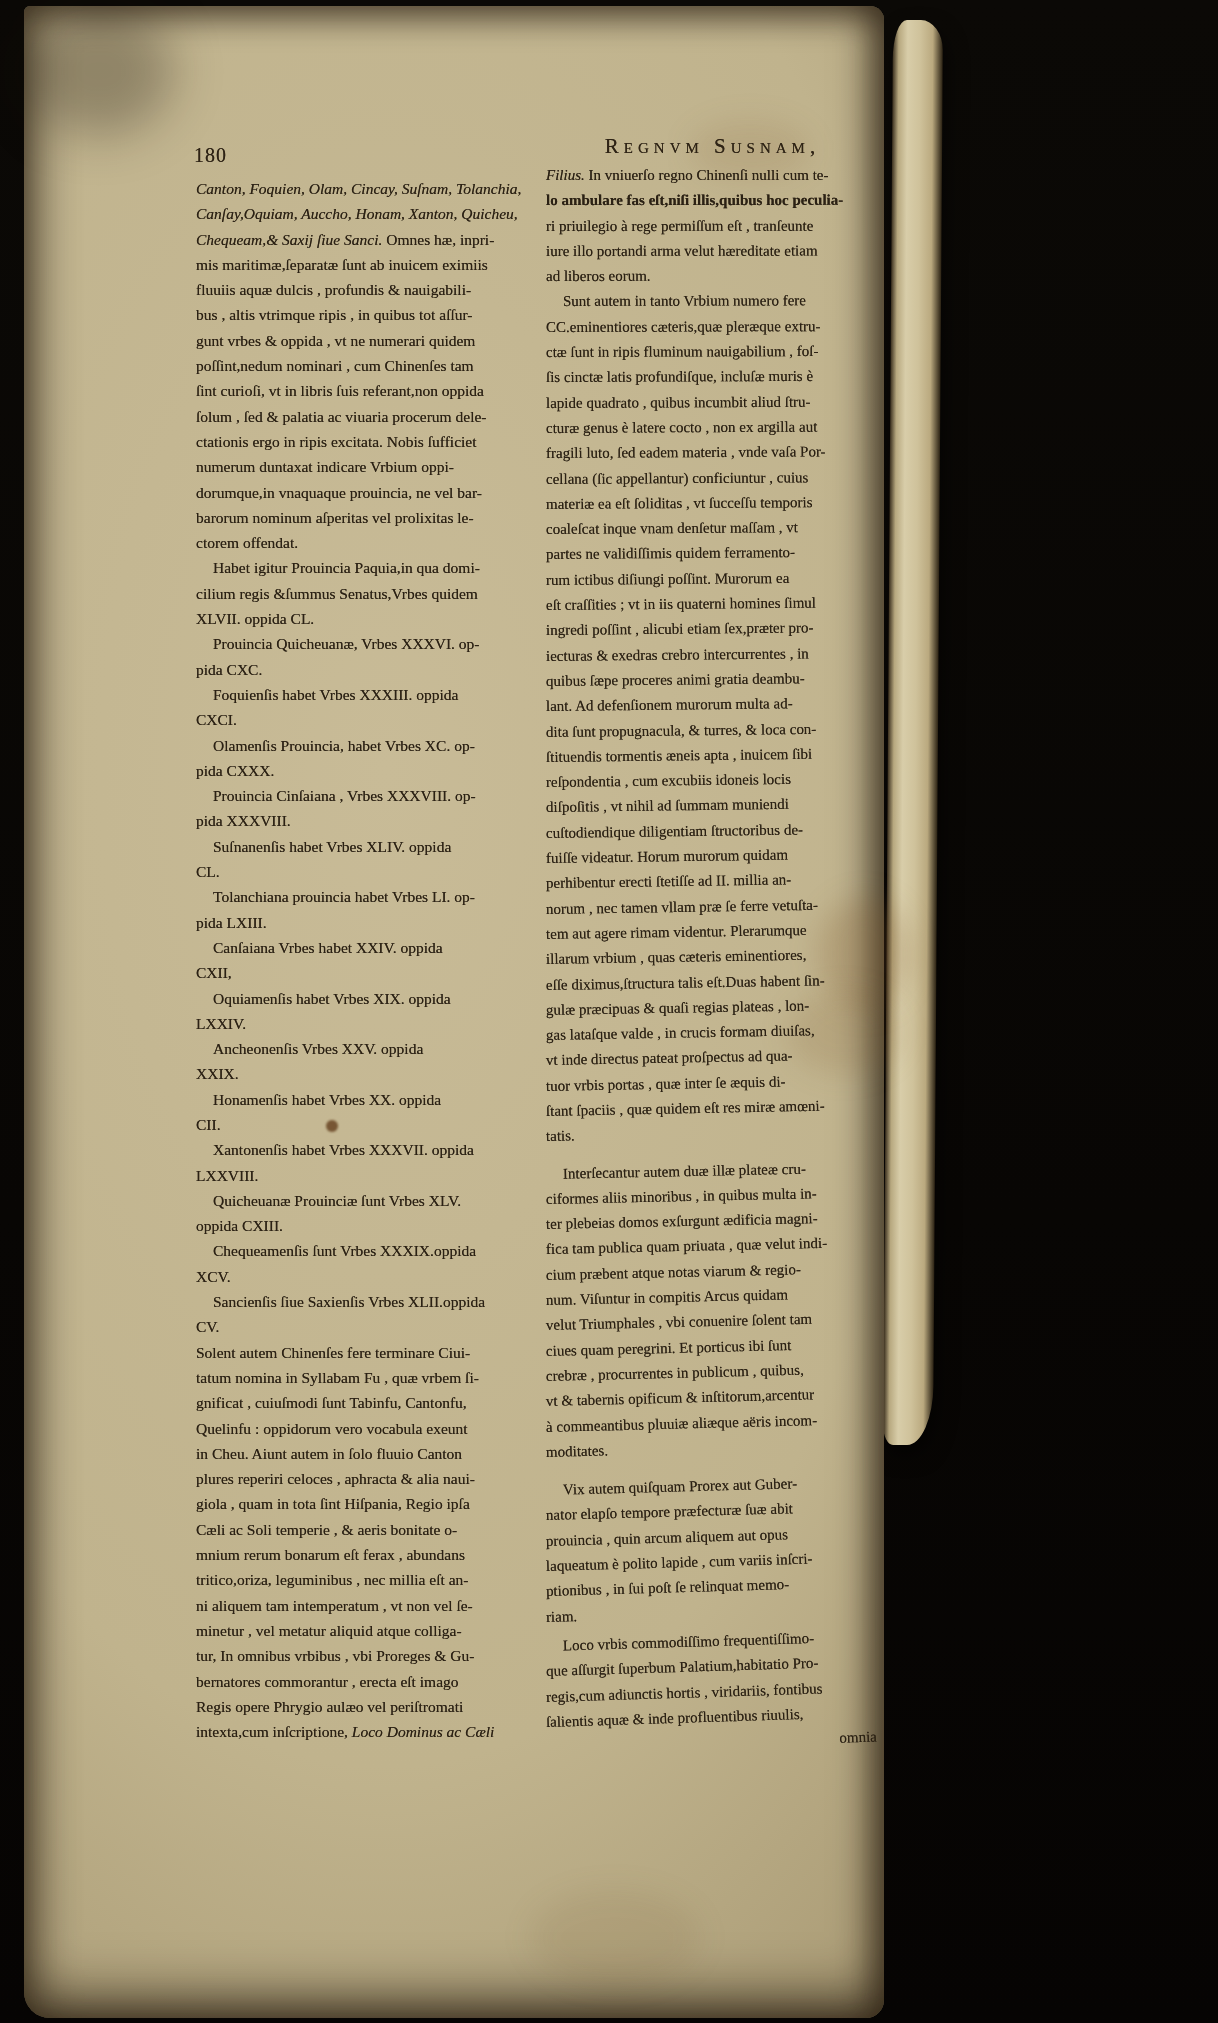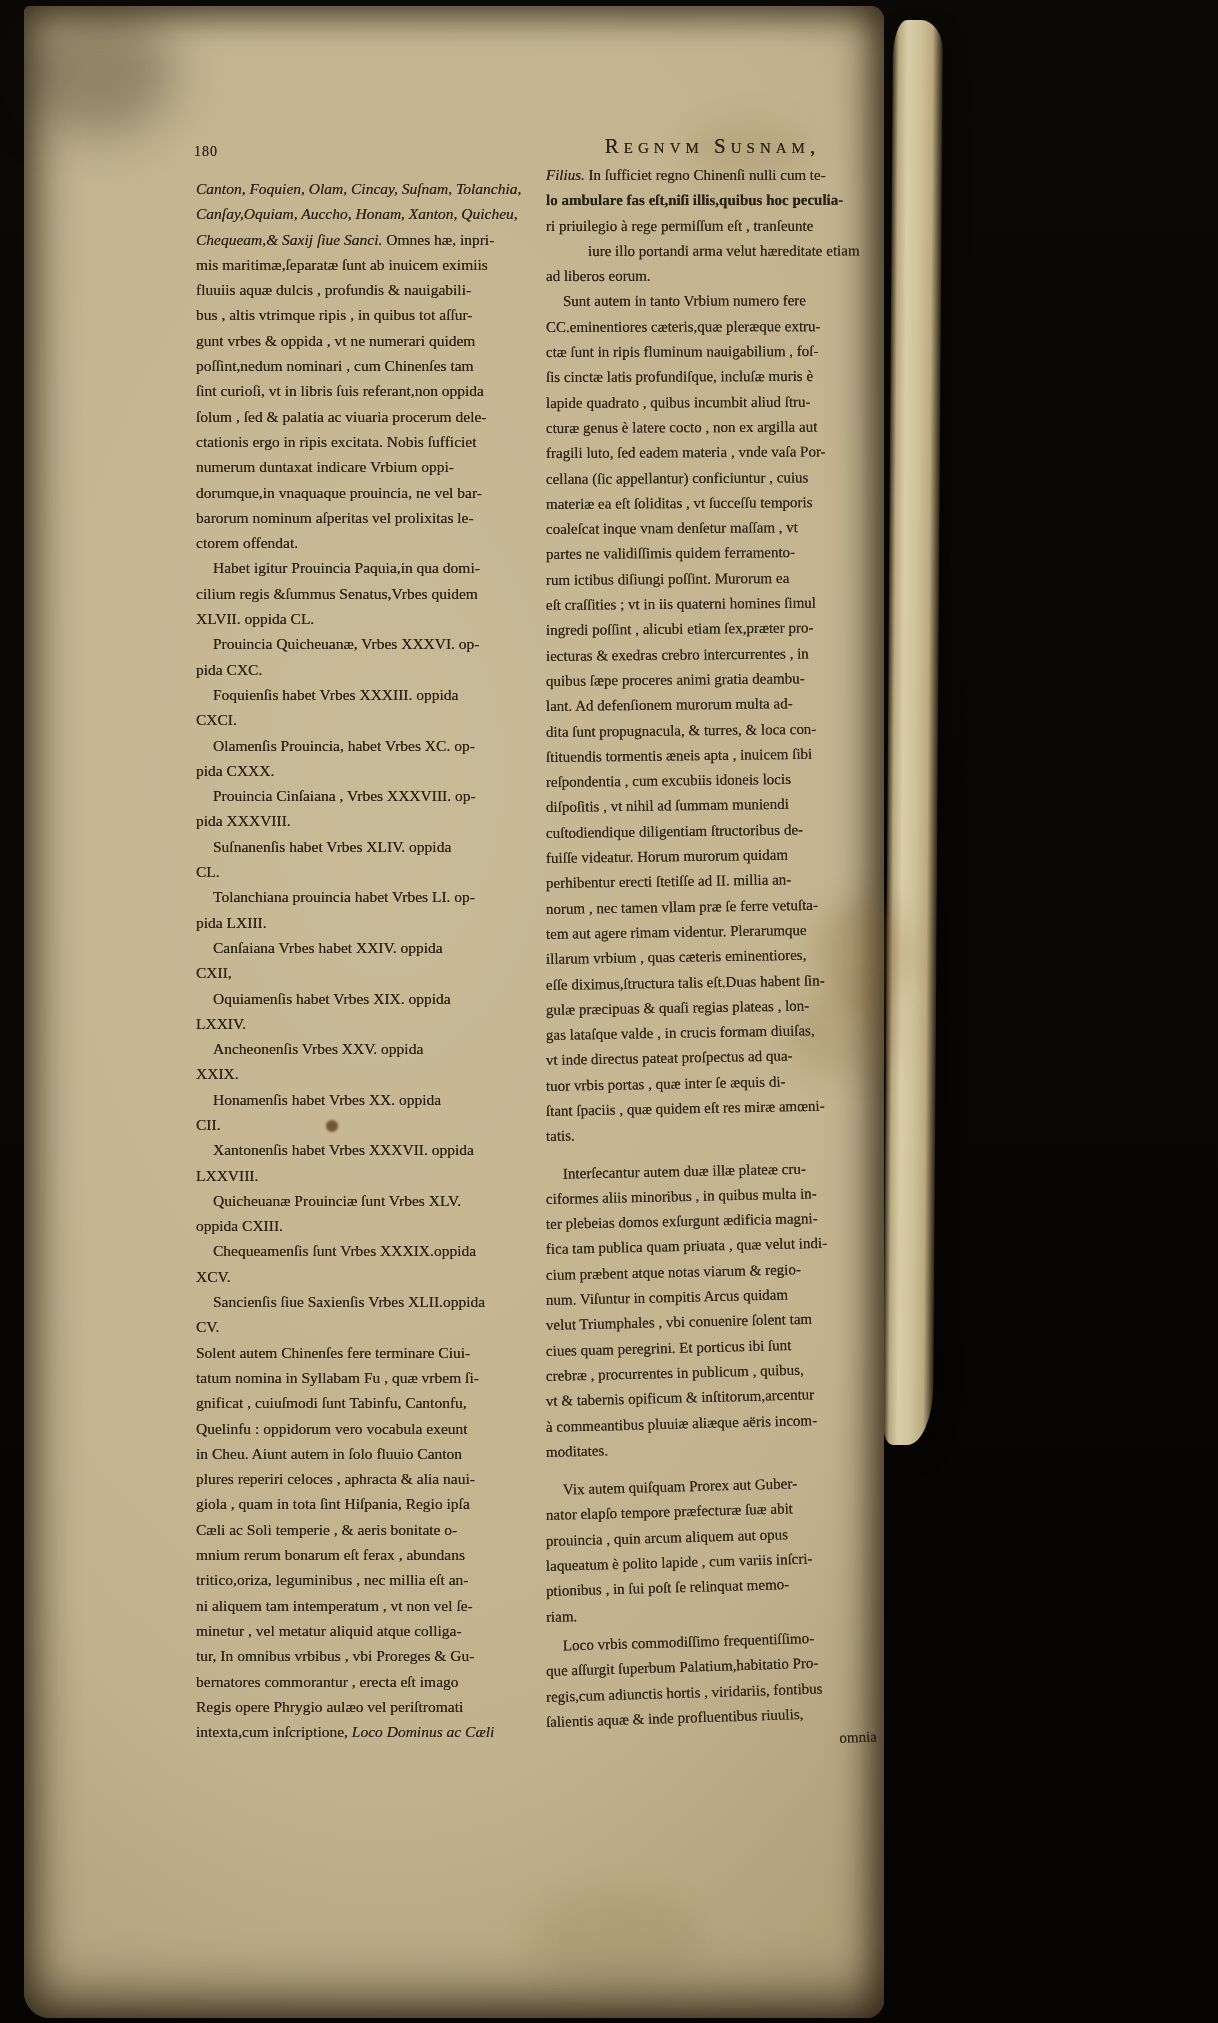--- a/index.html
+++ b/index.html
@@ -35,21 +35,21 @@
   .stain{position:absolute;border-radius:50%;filter:blur(14px);pointer-events:none;}
   .stain.s1{left:818px;top:898px;width:92px;height:112px;background:rgba(124,82,36,.22);}
   .stain.s2{left:788px;top:992px;width:112px;height:82px;background:rgba(124,82,36,.15);}
   .stain.s3{left:326px;top:1120px;width:12px;height:12px;background:rgba(92,54,20,.75);filter:blur(1px);}
   .stain.s4{left:530px;top:1890px;width:170px;height:95px;background:rgba(110,75,35,.10);}
   .stain.s5{left:24px;top:6px;width:150px;height:130px;background:rgba(18,11,5,.28);filter:blur(24px);}
   .stain.s6{left:690px;top:120px;width:120px;height:60px;background:rgba(120,85,40,.12);}
 
   .page-number{
     position:absolute;left:194px;top:144px;
-    font-size:14px;color:#2e2315;letter-spacing:1px;
+    font-size:20px;color:#2e2315;letter-spacing:1px;
     text-shadow:0 0 .5px rgba(46,35,21,.8);
   }
   .running-head{
     position:absolute;left:540px;top:134px;width:345px;text-align:center;
     font-variant:small-caps;letter-spacing:5px;font-size:21px;color:#2e2315;
     text-shadow:0 0 .5px rgba(46,35,21,.8);
   }
 
   .col{position:absolute;color:#2b2114;text-shadow:0 0 .5px rgba(43,33,20,.75);}
   .col-left{left:196px;top:176px;width:352px;font-size:15.5px;}
@@ -139,24 +139,24 @@
       <div class="tl">tritico,oriza, leguminibus ,  nec millia eſt an-</div>
       <div class="tl">ni aliquem tam intemperatum , vt non vel ſe-</div>
       <div class="tl">minetur , vel metatur aliquid atque colliga-</div>
       <div class="tl">tur, In omnibus vrbibus , vbi Proreges &amp; Gu-</div>
       <div class="tl">bernatores commorantur , erecta eſt imago</div>
       <div class="tl">Regis opere Phrygio aulæo vel periſtromati</div>
       <div class="tl"><span>intexta,cum inſcriptione, </span><span class="it">Loco Dominus ac Cæli</span></div>
     </div>
 
   <div class="col col-right" id="col-right">
-      <div class="tl" style="transform: rotate(0deg);"><span class="it">Filius.</span><span> In ſufficiet regno Chinenſi nulli cum te-</span></div>
+      <div class="tl" style="transform: rotate(0deg);"><span class="it">Filius.</span><span> In vniuerſo regno Chinenſi nulli cum te-</span></div>
       <div class="tl" style="transform: rotate(-0.03deg); font-weight: bold;">lo ambulare fas eſt,niſi illis,quibus hoc peculia-</div>
       <div class="tl" style="transform: rotate(-0.06deg);">ri priuilegio à rege permiſſum eſt , tranſeunte</div>
-      <div class="tl" style="transform: rotate(-0.09deg); margin-left: 42px;">iure illo portandi arma velut hæreditate etiam</div>
+      <div class="tl" style="transform: rotate(-0.09deg);">iure illo portandi arma velut hæreditate etiam</div>
       <div class="tl" style="transform: rotate(-0.12deg);">ad liberos eorum.</div>
       <div class="tl ind" style="transform: rotate(-0.15deg);">Sunt autem in tanto Vrbium numero fere</div>
       <div class="tl" style="transform: rotate(-0.18deg);">CC.eminentiores cæteris,quæ pleræque extru-</div>
       <div class="tl" style="transform: rotate(-0.21deg);">ctæ ſunt in ripis fluminum nauigabilium , foſ-</div>
       <div class="tl" style="transform: rotate(-0.24deg);">ſis cinctæ latis profundiſque, incluſæ muris è</div>
       <div class="tl" style="transform: rotate(-0.27deg);">lapide quadrato , quibus incumbit aliud ſtru-</div>
       <div class="tl" style="transform: rotate(-0.3deg);">cturæ genus è latere cocto , non ex argilla aut</div>
       <div class="tl" style="transform: rotate(-0.33deg);">fragili luto, ſed eadem materia , vnde vaſa Por-</div>
       <div class="tl" style="transform: rotate(-0.36deg);">cellana (ſic appellantur) conficiuntur , cuius</div>
       <div class="tl" style="transform: rotate(-0.39deg);">materiæ ea eſt ſoliditas , vt ſucceſſu temporis</div>

